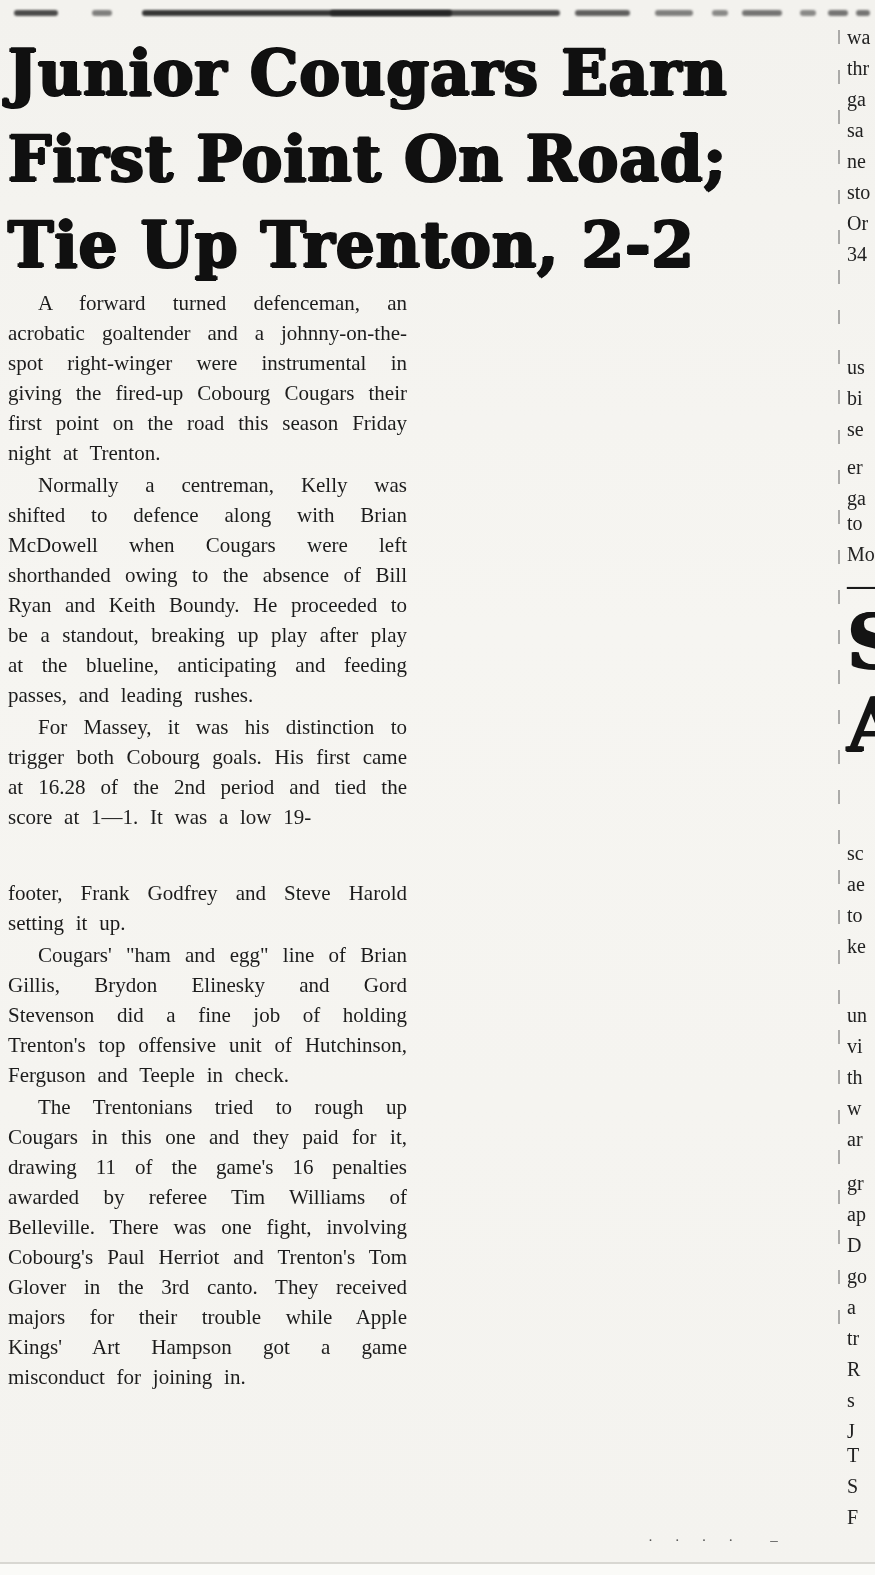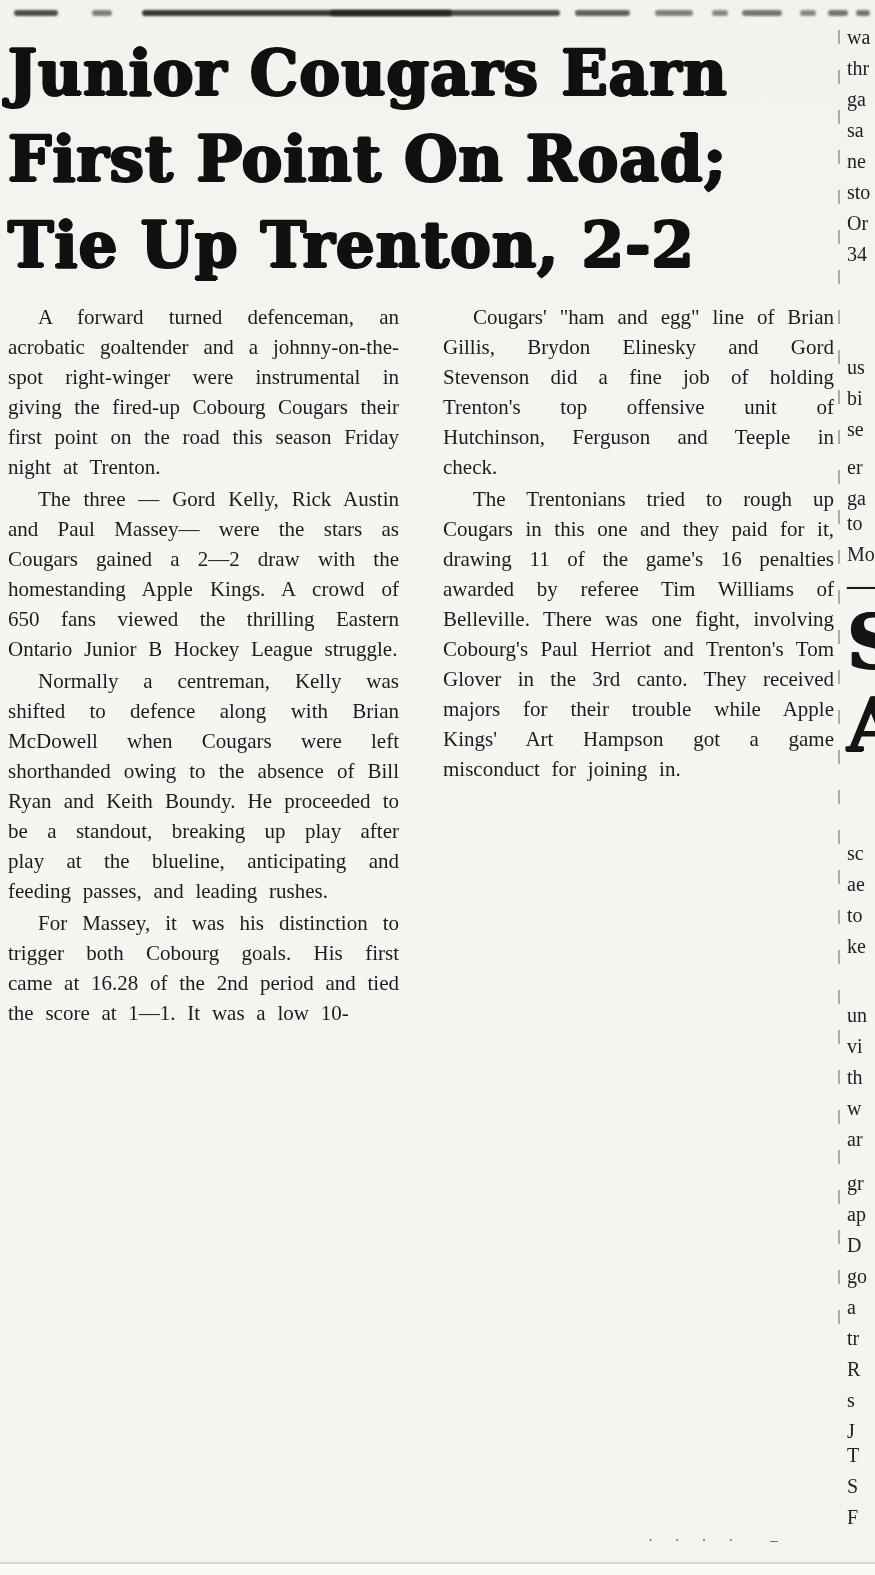--- a/index.html
+++ b/index.html
@@ -30,25 +30,26 @@
     position:absolute;left:8px;top:30px;width:822px;
     font-family:"DejaVu Serif", serif;font-weight:bold;color:#101010;
     font-size:61px;line-height:86px;letter-spacing:1px;
     text-shadow:1.4px 0 0 #101010,-1.4px 0 0 #101010,0 1px 0 #101010,0 -0.6px 0 #101010;
     filter:blur(0.5px);white-space:nowrap;
   }
   .headline div{transform:scaleY(1.04);}
 
   
   .columns{
-    position:absolute;left:8px;top:302px;width:826px;
+    position:absolute;left:8px;top:288px;width:826px;
     display:flex;gap:44px;
     color:#1c1c1c;font-size:21px;line-height:30px;
     word-spacing:6.5px;text-align:justify;
     filter:blur(0.3px);
+    flex-direction:column;
   }
   .col{width:399px;}
   .para{margin:0 0 2px 0;}
   .para.indent{text-indent:30px;}
 
   
   .trailing{position:absolute;left:648px;top:1532px;width:200px;color:#555;
     font-size:15px;letter-spacing:9px;filter:blur(0.4px);white-space:nowrap;}
   .trailing .dash{letter-spacing:0;margin-left:28px;color:#444;}
 
@@ -95,25 +96,25 @@
 
   <div class="headline">
     <div>Junior Cougars Earn</div>
     <div>First Point On Road;</div>
     <div>Tie Up Trenton, 2-2</div>
   </div>
 
   <div class="columns">
     <div class="col">
       <p class="para indent">A forward turned defenceman, an acrobatic goaltender and a johnny-on-the-spot right-winger were instrumental in giving the fired-up Cobourg Cougars their first point on the road this season Friday night at Trenton.</p>
-      <p class="para indent">The three — Gord Kelly, Rick Austin and Paul Massey— were the stars as Cougars gained a 2—2 draw with the homestanding Apple Kings. A crowd of 650 fans viewed the thrilling Eastern Ontario Junior B Hockey League struggle.</p>
       <p class="para indent">Normally a centreman, Kelly was shifted to defence along with Brian McDowell when Cougars were left shorthanded owing to the absence of Bill Ryan and Keith Boundy. He proceeded to be a standout, breaking up play after play at the blueline, anticipating and feeding passes, and leading rushes.</p>
-      <p class="para indent">For Massey, it was his distinction to trigger both Cobourg goals. His first came at 16.28 of the 2nd period and tied the score at 1—1. It was a low 10-</p>
+      <p class="para indent">For Massey, it was his distinction to trigger both Cobourg goals. His first came at 16.28 of the 2nd period and tied the score at 1—1. It was a low 19-</p>
     </div>
     <div class="col">
+      <p class="para">footer, Frank Godfrey and Steve Harold setting it up.</p>
       <p class="para indent">Cougars' "ham and egg" line of Brian Gillis, Brydon Elinesky and Gord Stevenson did a fine job of holding Trenton's top offensive unit of Hutchinson, Ferguson and Teeple in check.</p>
       <p class="para indent">The Trentonians tried to rough up Cougars in this one and they paid for it, drawing 11 of the game's 16 penalties awarded by referee Tim Williams of Belleville. There was one fight, involving Cobourg's Paul Herriot and Trenton's Tom Glover in the 3rd canto. They received majors for their trouble while Apple Kings' Art Hampson got a game misconduct for joining in.</p>
     </div>
   </div>
 
   <div class="trailing">
     <span>· · · ·</span><span class="dash">–</span>
   </div>
 
   <div class="col-rule"></div>

